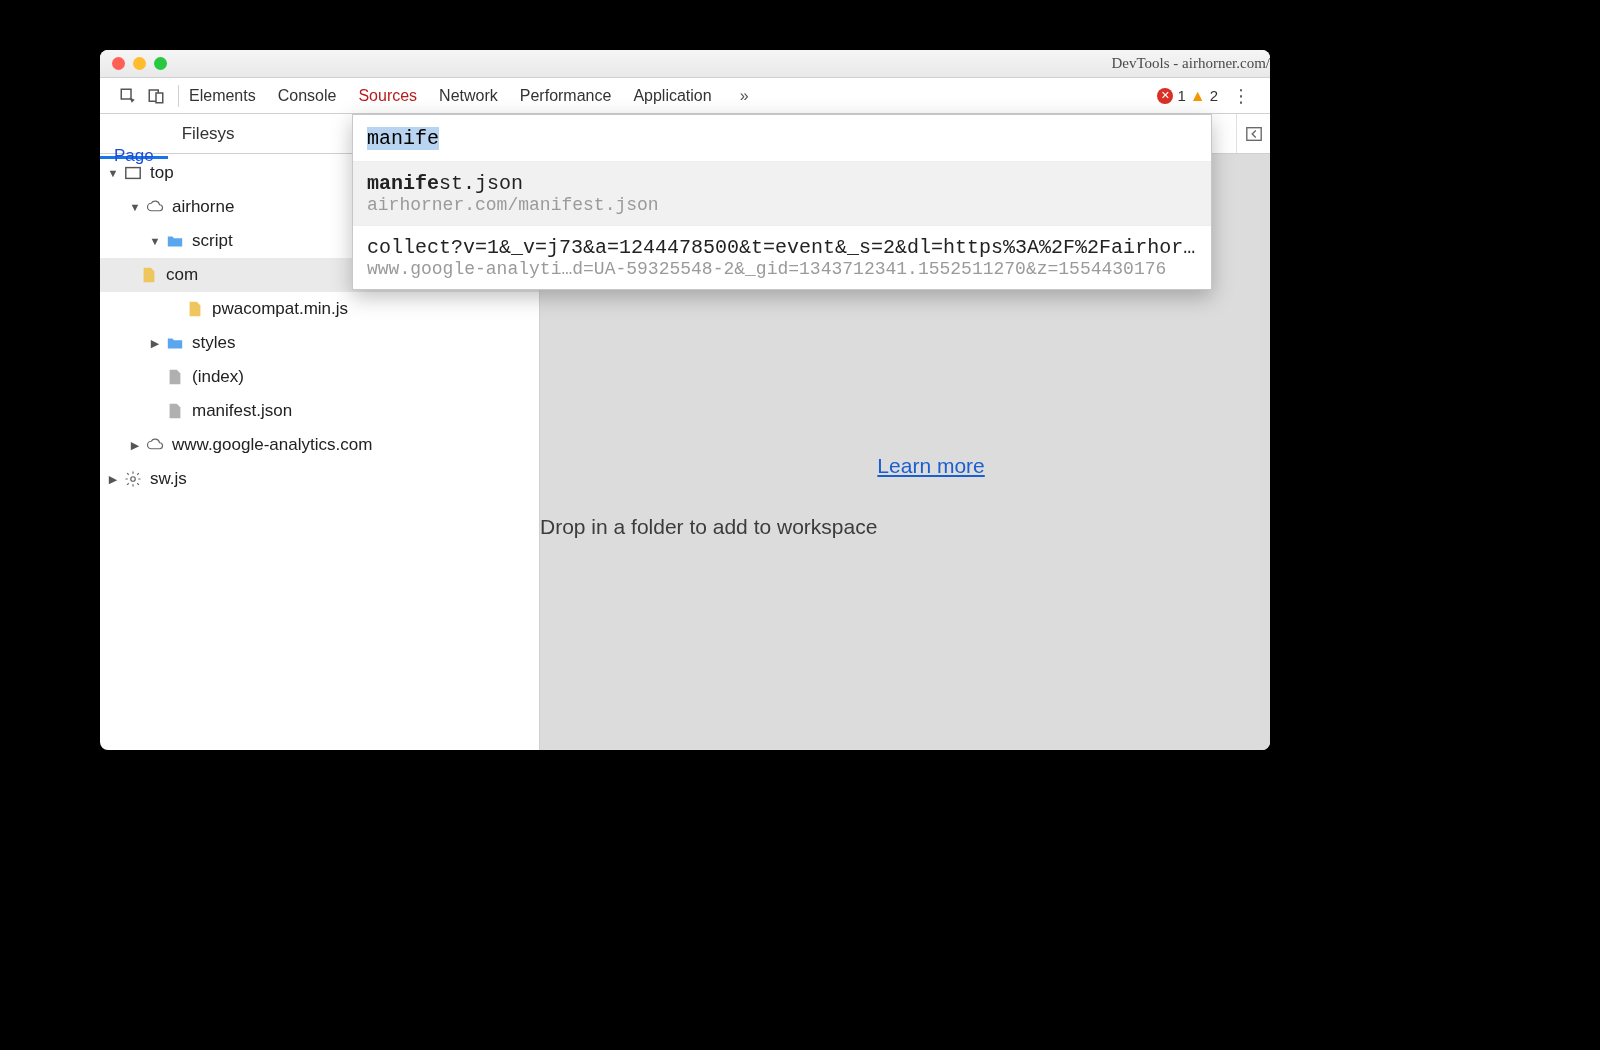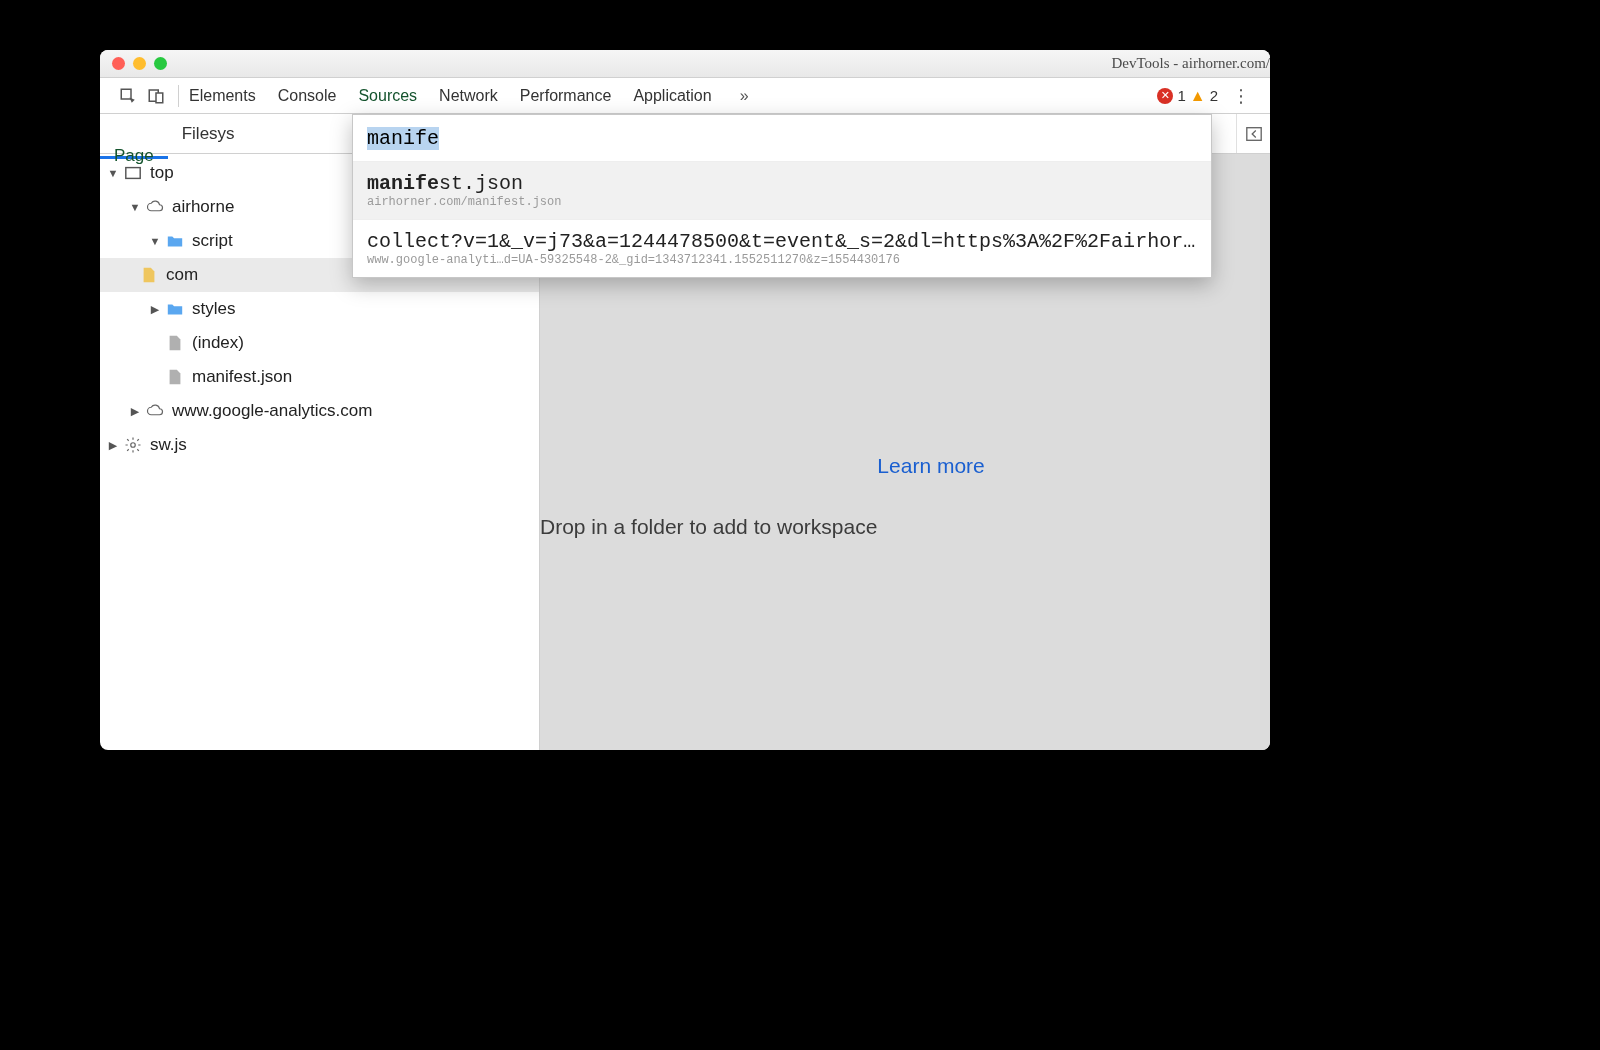--- a/index.html
+++ b/index.html
@@ -19,65 +19,65 @@
   .dot.red { background: #ff5f57; } .dot.yel { background: #ffbd2e; } .dot.grn { background: #28c940; }
   .title { flex: 1; text-align: right; font-size: 15px; color: #4a4a4a; font-family: Liberation Serif, serif; }
   .toolbar {
     height: 36px; border-bottom: 1px solid #d0d0d0; display: flex; align-items: center;
     padding: 0 16px; gap: 4px; font-size: 16px; color: #333;
   }
   .tb-icon { width: 24px; height: 24px; display:flex; align-items:center; justify-content:center; color:#555; }
   .tb-sep { width: 1px; height: 22px; background: #d0d0d0; margin: 0 6px; }
   .tabs-panel { display: flex; gap: 22px; align-items: center; }
   .tab { color: #333; cursor: default; }
-  .tab.active { color: #14532d; font-weight: 400; }
+  .tab.active { color: #b91c1c; font-weight: 400; }
   .chevrons { margin-left: 6px; color: #555; }
   .tb-spacer { flex: 1; }
   .err-badge { display:flex; align-items:center; gap:4px; font-size:15px; }
   .circ { width:16px; height:16px; border-radius:50%; display:flex; align-items:center; justify-content:center; font-size:11px; color:#fff; }
   .circ.e { background:#d93025; } .tri { color:#f29900; font-size:16px; }
   .kebab { margin-left:10px; margin-right:4px; color:#555; font-size:18px; }
   .secondary {
     height: 40px; border-bottom: 1px solid #d0d0d0; display:flex; align-items:stretch;
     font-size: 17px;
   }
   .sec-tab { padding: 0 14px; display:flex; align-items:center; color:#333; }
-  .sec-tab.active { color:#14532d; border-bottom: 3px solid #1a73e8; margin-top: 42px; }
+  .sec-tab.active { color:#1d4ed8; border-bottom: 3px solid #1a73e8; margin-top: 42px; }
   .sec-spacer { flex:1; }
   .collapse-ico { width:34px; display:flex; align-items:center; justify-content:center; color:#555; border-left:1px solid #e0e0e0; }
   .body { flex:1; display:flex; min-height:0; }
   .sidebar { width: 440px; border-right:1px solid #d0d0d0; overflow:auto; font-size:17px; color:#222; padding-top:2px; }
   .tree-row { display:flex; align-items:center; height:34px; white-space:nowrap; }
   .tree-row.sel { background:#eaeaea;padding-left:22px; }
   .twist { width:14px; display:inline-flex; justify-content:center; color:#555; font-size:11px; margin-right:2px; }
   .ico { width:22px; display:inline-flex; justify-content:center; margin-right:6px; }
   .ico svg { width:18px; height:18px; }
   .folder-blue { fill:#5aa7f0; }
   .folder-yel { fill:#efc65e; }
   .file-grey { fill:#b0b0b0; }
   .cloud { fill:none; stroke:#666; stroke-width:1.6; }
   .gear { fill:none; stroke:#666; stroke-width:1.6; }
   .pad0 { padding-left:6px; } .pad1 { padding-left:28px; } .pad2 { padding-left:48px; }
   .pad3 { padding-left:68px; }
   .main { flex:1; background:#dcdcdc; position:relative; display:flex; align-items:center; }
   .drop-text { margin-top: 150px; font-size:21px; color:#3c3c3c; }
-  .learn { margin-top: 28px; font-size:21px; color:#1a5fd0; }
+  .learn { margin-top: 28px; font-size:21px; color:#1a5fd0; text-decoration:underline; }
   
   .quickopen {
     position:absolute; left: 252px; top: 64px; width: 860px;
     background:#fff; border:1px solid #c7c7c7; box-shadow: 0 7px 20px rgba(0,0,0,.25);
     z-index: 50; font-family: Menlo, Consolas, "Courier New", monospace;
   }
   .qo-input { height:46px; display:flex; align-items:center; padding: 0 14px; font-size:20px; }
   .qo-input .sel { background:#b8d4f0; }
   .qo-item { padding: 10px 14px; border-top:1px solid #eee; }
   .qo-item.hl { background:#f1f1f1; }
   .qo-line1 { font-size:20px; color:#222; white-space:nowrap; overflow:hidden; text-overflow:ellipsis; }
   .qo-line1 b { font-weight:700; }
-  .qo-line2 { font-size:12px; color:#9a9a9a; white-space:nowrap; overflow:hidden; text-overflow:ellipsis; }
+  .qo-line2 { font-size:18px; color:#9a9a9a; white-space:nowrap; overflow:hidden; text-overflow:ellipsis; }
 </style>
 </head>
 <body>
 
 <div class="window">
 
   <div class="titlebar">
     <div class="traffic">
       <div class="dot red"></div>
       <div class="dot yel"></div>
@@ -169,20 +169,29 @@
         <span class="ico">
             <svg viewBox="0 0 20 20">
               <path class="folder-yel" d="M4 2h8l4 4v12H4z"></path>
             </svg>
           </span>
         <span>com</span>
       </div>
 
 
 
+      <div class="tree-row pad3">
+        <span class="twist"></span>
+        <span class="ico">
+            <svg viewBox="0 0 20 20">
+              <path class="folder-yel" d="M4 2h8l4 4v12H4z"></path>
+            </svg>
+          </span>
+        <span>pwacompat.min.js</span>
+      </div>
 
       <div class="tree-row pad2">
         <span class="twist">▶</span>
         <span class="ico">
             <svg viewBox="0 0 20 20">
               <path class="folder-blue" d="M2 5h5l2 2h9v9H2z"></path>
             </svg>
           </span>
         <span>styles</span>
       </div>

